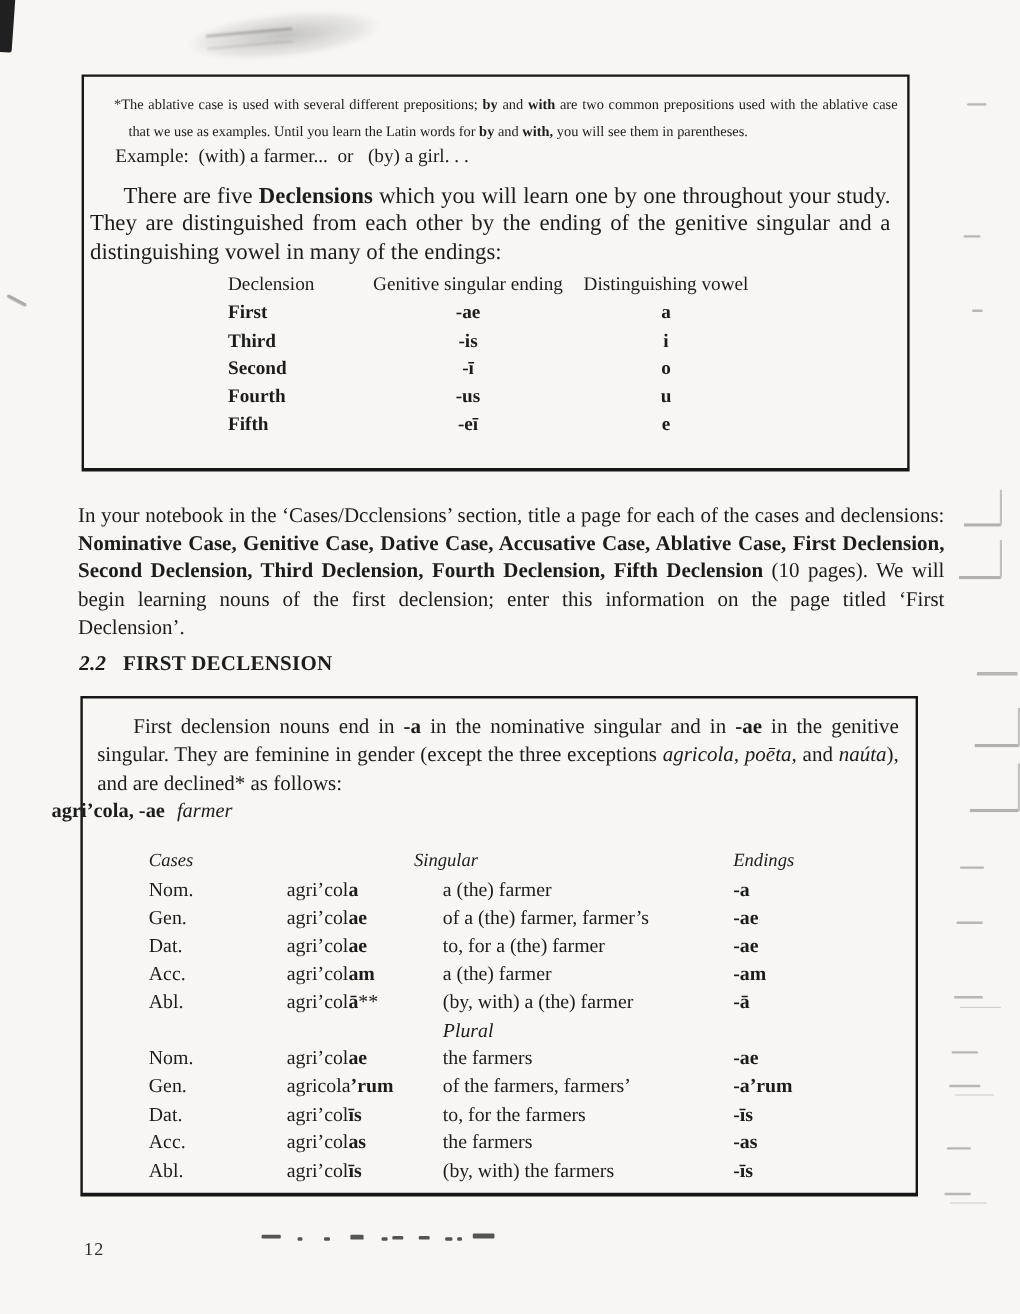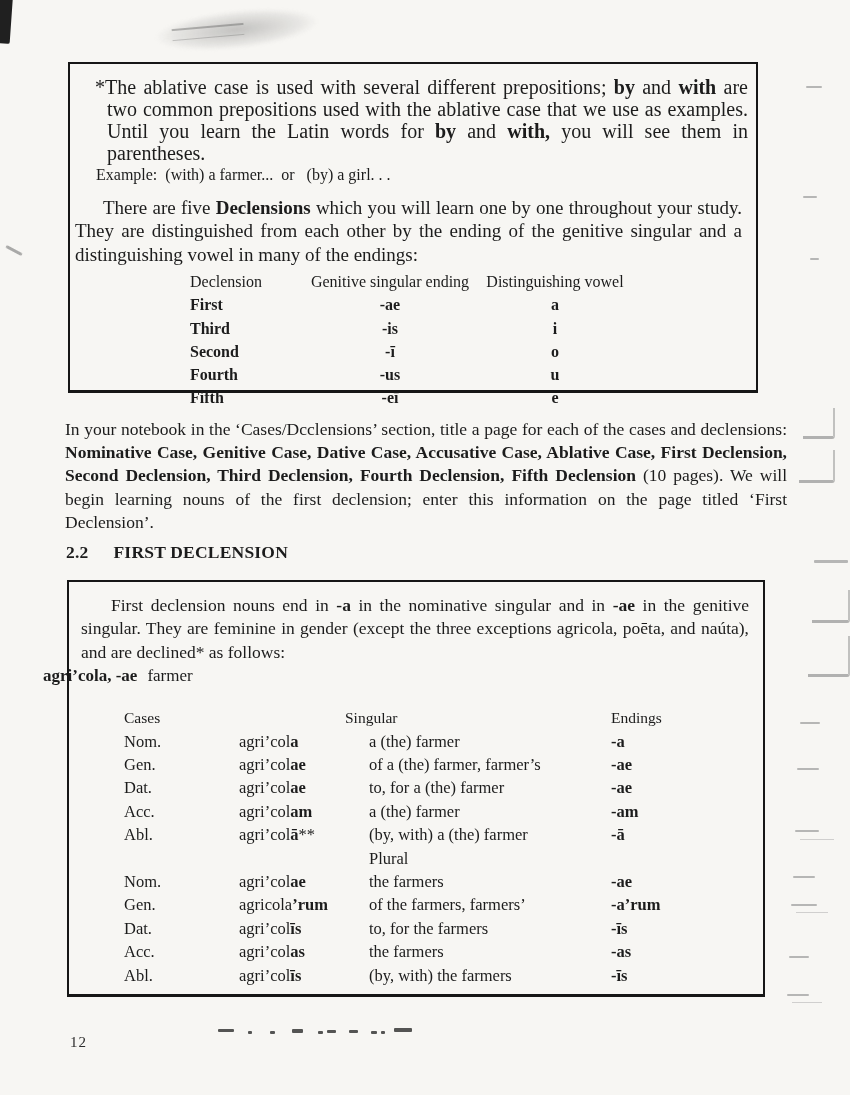--- a/index.html
+++ b/index.html
@@ -3,45 +3,45 @@
 <meta charset="utf-8">
 <style>
   html,body{margin:0;padding:0;}
   body{
     width:850px;height:1095px;position:relative;overflow:hidden;
     background:#f7f6f3;
     font-family:"Liberation Serif","DejaVu Serif",serif;
     color:#1c1c1c;
   }
   .b{font-weight:bold;}
-  .i{}
+  .i{font-style:italic;}
   
   .corner-strip{position:absolute;left:-2px;top:-5px;width:15px;height:48px;background:#202020;transform:rotate(4deg);transform-origin:top left;border-radius:0 0 2px 2px;}
   .smudge{position:absolute;left:138px;top:8px;width:180px;height:50px;
     background:radial-gradient(ellipse 60% 50% at 55% 45%, rgba(100,100,100,.36), rgba(140,140,140,.14) 60%, transparent 76%);
     filter:blur(1.5px);transform:rotate(-6deg);}
   .smudge-line{position:absolute;left:172px;top:26px;width:72px;height:9px;
     border-top:2px solid rgba(80,80,80,.38);border-bottom:1px solid rgba(95,95,95,.3);
     transform:rotate(-5deg);filter:blur(.7px);}
   .left-tick{position:absolute;left:5px;top:249px;width:18px;height:3px;background:rgba(105,105,105,.55);transform:rotate(28deg);border-radius:2px;filter:blur(.4px);}
   .ra{position:absolute;background:rgba(130,130,130,.55);height:2px;border-radius:1px;}
   .ra-thin{position:absolute;background:rgba(150,150,150,.4);height:1px;}
   .ra-brk{position:absolute;border-right:2px solid rgba(140,140,140,.5);border-bottom:3px solid rgba(120,120,120,.55);border-radius:0 0 3px 0;}
   
   .box1{position:absolute;left:68px;top:62px;width:686px;height:326px;border:2px solid #161616;border-bottom-width:3px;}
   .box2{position:absolute;left:67px;top:580px;width:694px;height:412px;border:2px solid #161616;border-bottom-width:3px;}
-  .note{margin:12px 8px 0 37px;font-size:20px;line-height:22px;text-indent:-12px;text-align:justify;}
+  .note{margin:12px 8px 0 37px;font-size:12px;line-height:22px;text-indent:-12px;text-align:justify;}
   .note-example{margin:0 8px 0 26px;font-size:16px;line-height:22px;white-space:pre-wrap;}
   .para1{margin:10px 14px 0 5px;font-size:19px;line-height:23.4px;text-align:justify;text-indent:28px;}
   .mini-table{margin:4px 0 0 120px;font-size:16px;line-height:23.2px;}
   .mt-row{display:grid;grid-template-columns:110px 180px 150px;}
   .mt-row .c{text-align:center;}
   .para2{position:absolute;left:65px;top:400px;width:722px;font-size:17.5px;line-height:23.4px;text-align:justify;}
   .section-heading{position:absolute;left:66px;top:542px;font-size:17.5px;font-weight:bold;letter-spacing:.2px;}
-  .section-heading .num{margin-right:25px;}
+  .section-heading .num{margin-right:14px;font-style:italic;}
   .para3{margin:12px 14px 0 12px;font-size:17.5px;line-height:23.4px;text-align:justify;text-indent:30px;}
   .word-heading{margin-top:2px;font-size:17px;margin-left:-26px;}
   .word-heading .i{margin-left:10px;}
   .decl-table{margin:20px 0 0 55px;font-size:16.5px;line-height:23.4px;}
   .dt-row{display:grid;grid-template-columns:115px 130px 242px 1fr;}
   .dt-head{font-size:15.5px;}
   .sing-shift{margin-left:-24px;}
   .footer{position:absolute;left:70px;top:1034px;font-size:15px;letter-spacing:1px;color:#2b2b2b;}
   .frag{position:absolute;background:#303030;opacity:.82;border-radius:1px;}
 </style>

